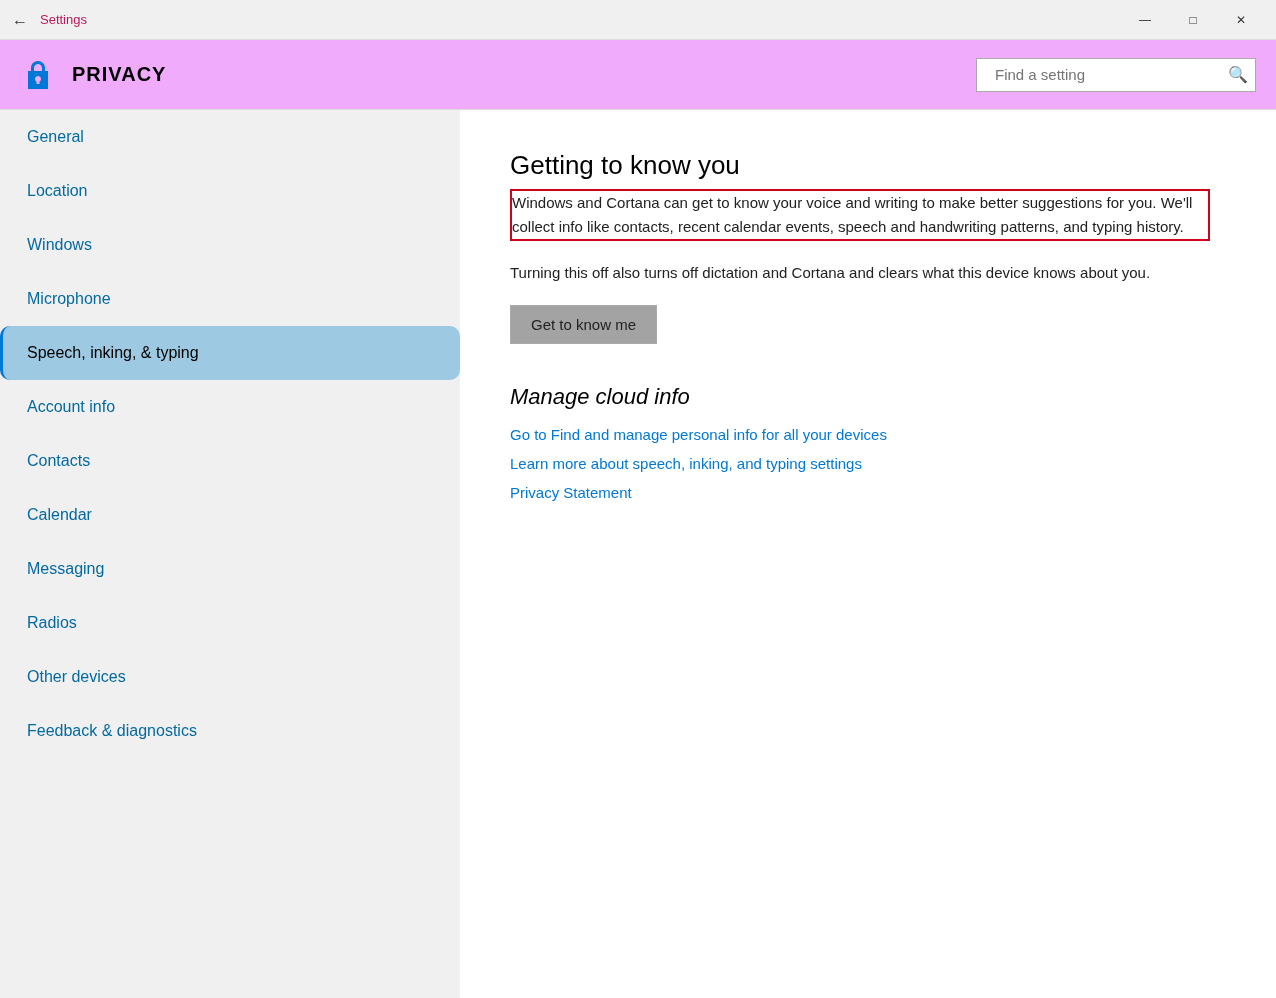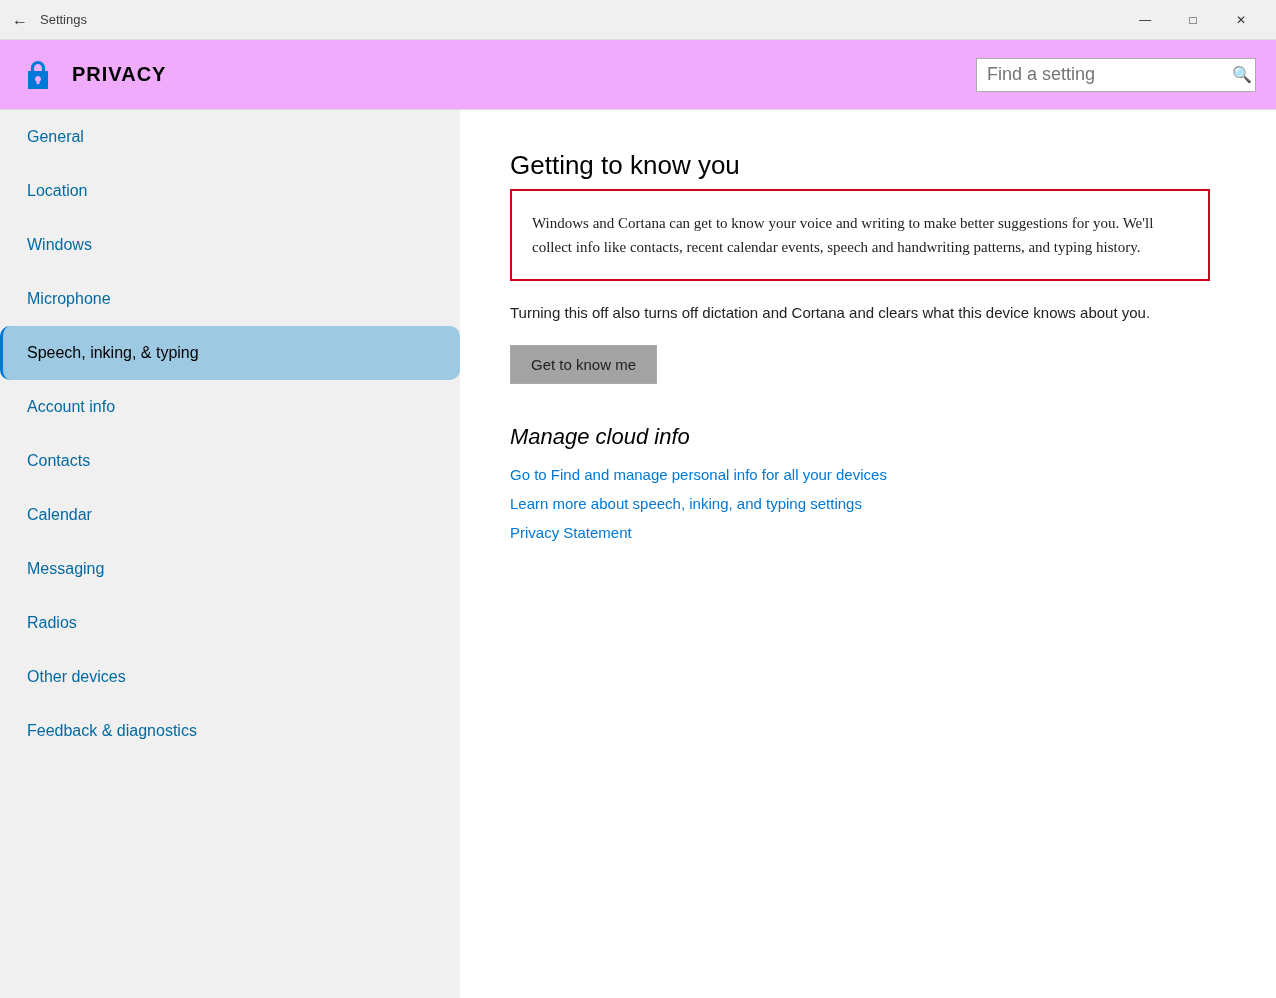--- a/index.html
+++ b/index.html
@@ -21,21 +21,21 @@
       padding: 0 12px;
       border-bottom: 1px solid #ddd;
     }
     .titlebar-left {
       display: flex;
       align-items: center;
       gap: 12px;
     }
     .titlebar-title {
       font-size: 13px;
-      color: #404040;
+      color: #be185d;
     }
     .titlebar-controls {
       display: flex;
       align-items: center;
       gap: 2px;
     }
     .titlebar-btn {
       width: 46px;
       height: 32px;
       background: transparent;
@@ -82,22 +82,22 @@
       align-items: center;
       border: 1px solid #aaa;
       background: #fff;
       width: 280px;
       height: 34px;
     }
     .search-input {
       border: none;
       outline: none;
       flex: 1;
-      padding: 0 10px;
-      font-size: 18px;
+      padding: 0 18px;
+      font-size: 15px;
       color: #666;
       background: transparent;
     }
     .search-icon-btn {
       width: 34px;
       height: 34px;
       background: none;
       border: none;
       cursor: pointer;
       display: flex;
@@ -144,24 +144,22 @@
 
     .section-title {
       font-size: 26px;
       font-weight: 300;
       color: #000;
       margin-bottom: 8px;
     }
 
     .info-box {
       border: 2px solid #d0021b;
-      padding: 20px;
       margin-bottom: 20px;
       max-width: 700px;
-      font-family: Liberation Serif, serif;
     }
     .info-box-text {
       font-size: 15px;
       color: #222;
       line-height: 1.6;
     }
 
     .turning-off-text {
       font-size: 15px;
       color: #222;

